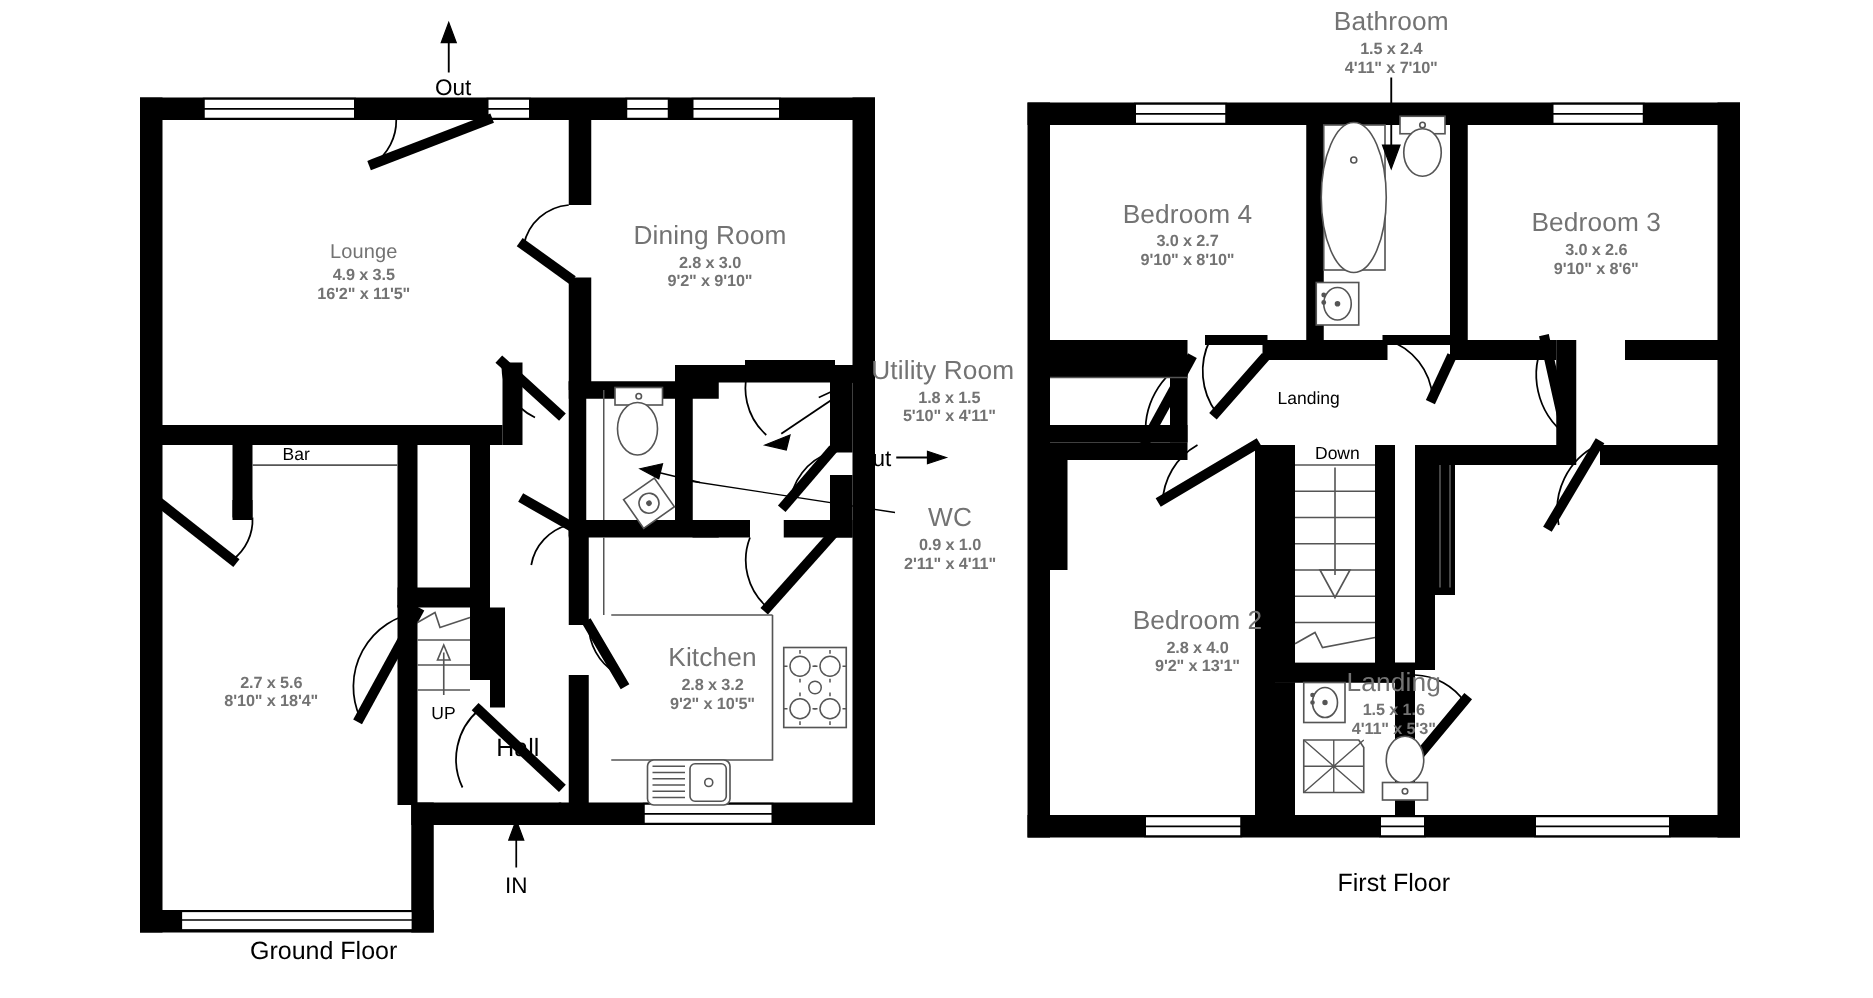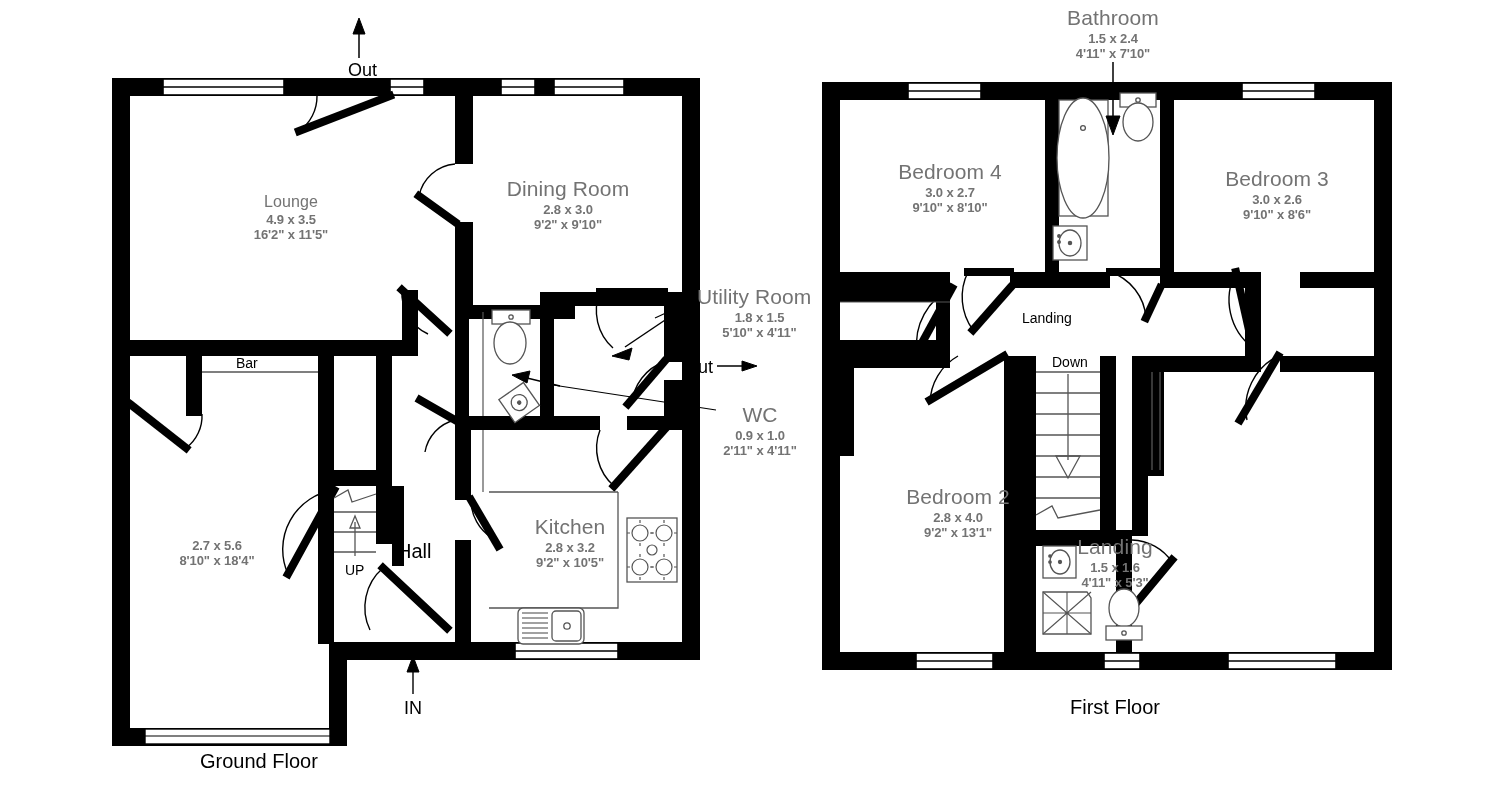--- a/index.html
+++ b/index.html
@@ -439,23 +439,23 @@
     <span class="rl-dim" style="text-align:center;">1.8 x 1.5</span>
     <span class="rl-dim" style="text-align:center;">5'10" x 4'11"</span>
   </div>
 
   <div class="room-label" style="left:700px; top:403px; width:120px;">
     <span class="rl-name">WC</span>
     <span class="rl-dim">0.9 x 1.0</span>
     <span class="rl-dim">2'11" x 4'11"</span>
   </div>
 
-  <div class="small-label" style="left:236px; top:355px;">Bar</div>
-
-  <div class="small-label" style="left:397px; top:540px; font-size:20px;">Hall</div>
+  <div class="small-label" style="left:226px; top:355px;">Bar</div>
+
+  <div class="small-label" style="left:397px; top:588px; font-size:20px;">Hall</div>
 
   <div class="small-label" style="left:345px; top:562px;">UP</div>
 
   <div class="marker-label" style="left:348px; top:60px;">Out</div>
 
   <div class="marker-label" style="left:684px; top:357px;">Out</div>
 
   <div class="marker-label" style="left:404px; top:698px;">IN</div>
 
   <div class="floor-caption" style="left:200px; top:750px;">Ground Floor</div>

